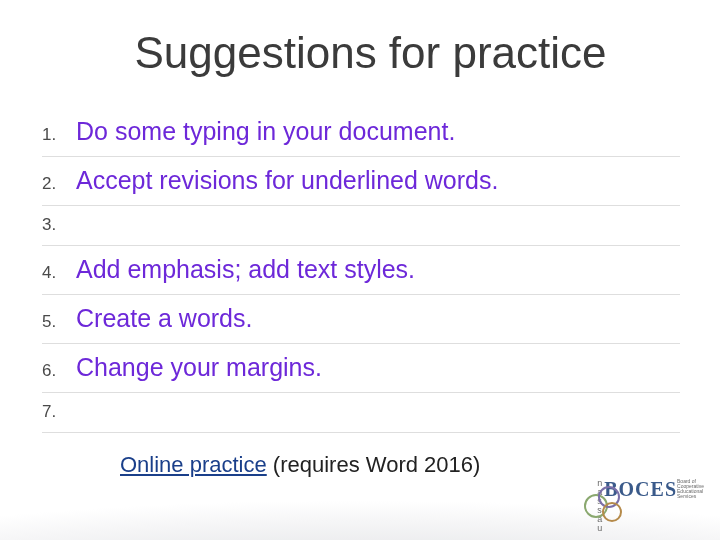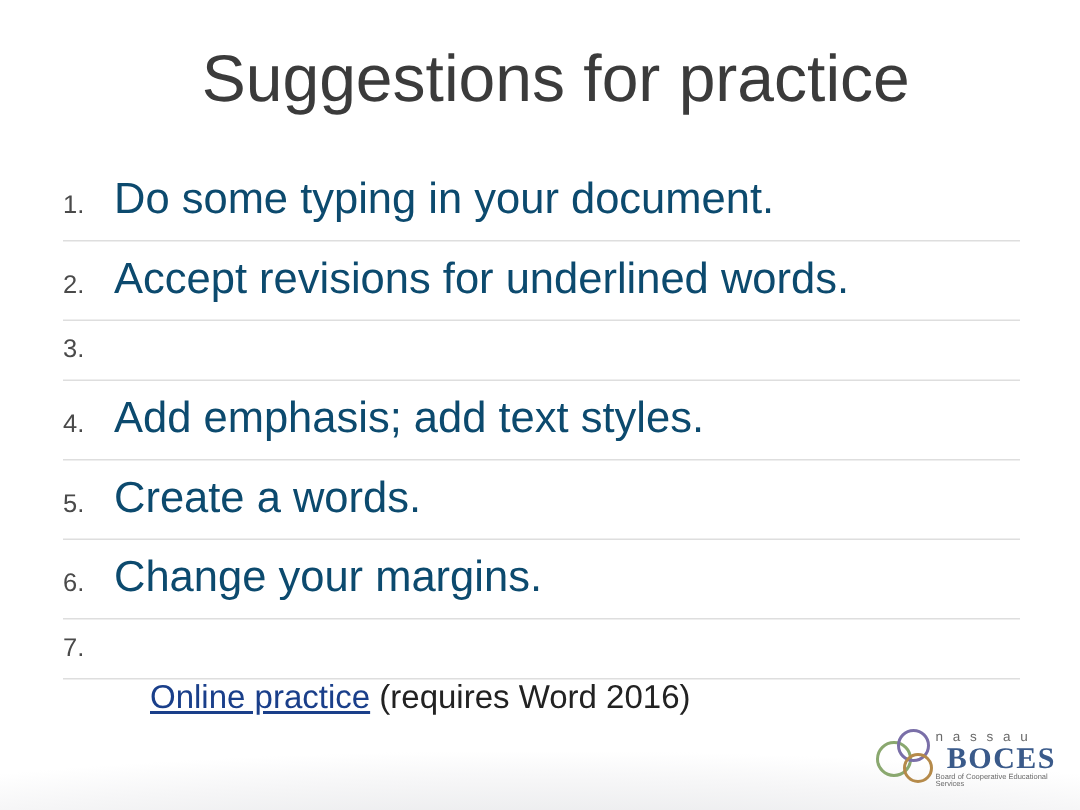--- a/index.html
+++ b/index.html
@@ -46,37 +46,38 @@
   .num {
     width: 34px;
     flex: 0 0 34px;
     text-align: left;
     font-size: 17px;
     font-weight: 300;
     color: #4a4a4a;
     font-family: "Segoe UI Light", "Segoe UI", Arial, sans-serif;
   }
   .txt {
-    font-size: 29px;
+    font-size: 25px;
     font-weight: 400;
-    color: #0c4a6e;
+    color: #6d28d9;
     font-family: "Segoe UI", Arial, sans-serif;
   }
   .footer-line {
     position: absolute;
     top: 452px;
     left: 100px;
     font-size: 22px;
     color: #222;
     font-family: "Segoe UI", Arial, sans-serif;
   }
   .footer-line .link {
     color: #1a3f8a;
     text-decoration: underline;
     cursor: pointer;
+    margin-left: 20px;
   }
   .logo {
     position: absolute;
     right: 16px;
     bottom: 12px;
     width: 120px;
     height: 44px;
     display: flex;
     align-items: center;
     gap: 6px;
@@ -85,21 +86,21 @@
     width: 40px; height: 40px;
     position: relative;
   }
   .ring {
     position: absolute; border-radius: 50%;
     border: 2px solid;
   }
   .ring.r1 { width: 24px; height: 24px; left: 0; top: 8px; border-color: #8aa86f; }
   .ring.r2 { width: 22px; height: 22px; left: 14px; top: 0; border-color: #7a6fa8; }
   .ring.r3 { width: 20px; height: 20px; left: 18px; top: 16px; border-color: #b58a4a; }
-  .logo-text { display: flex; flex-direction: column; line-height: 1; }
+  .logo-text { display: flex; line-height: 1; }
   .logo-nassau { font-size: 9px; letter-spacing: 2px; color: #6a6a6a; font-family: Arial, sans-serif; }
   .logo-boces { font-size: 20px; font-weight: 700; color: #3a5a8a; font-family: Georgia, 'Times New Roman', serif; letter-spacing: 1px; text-align: right; }
   .logo-sub { font-size: 5px; color: #6a6a6a; font-family: Arial, sans-serif; }
 </style>
 </head>
 <body>
 
 <div class="slide">
   <div class="bg-gradient"></div>
 

